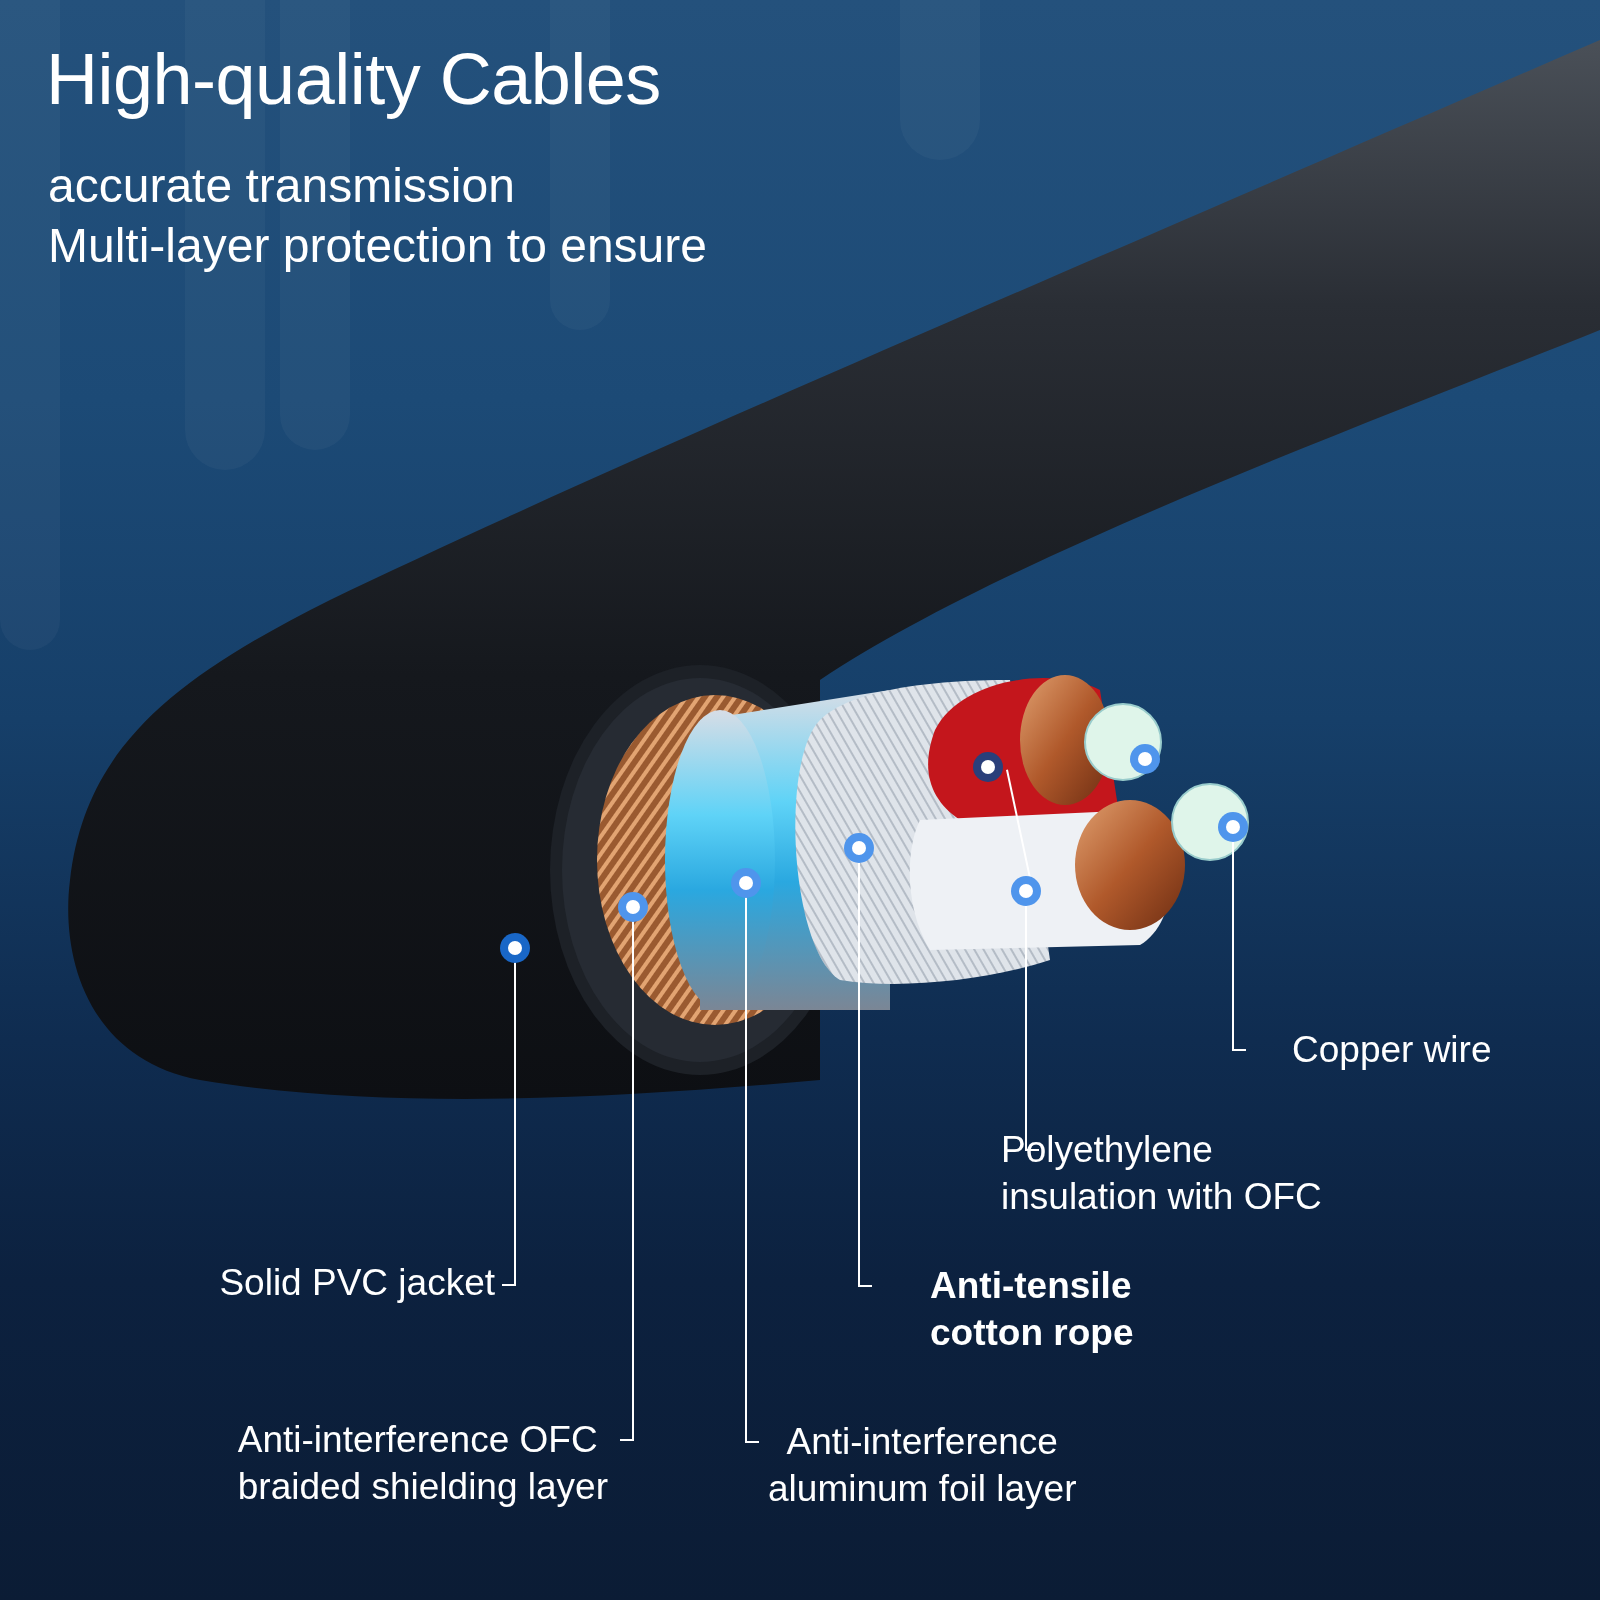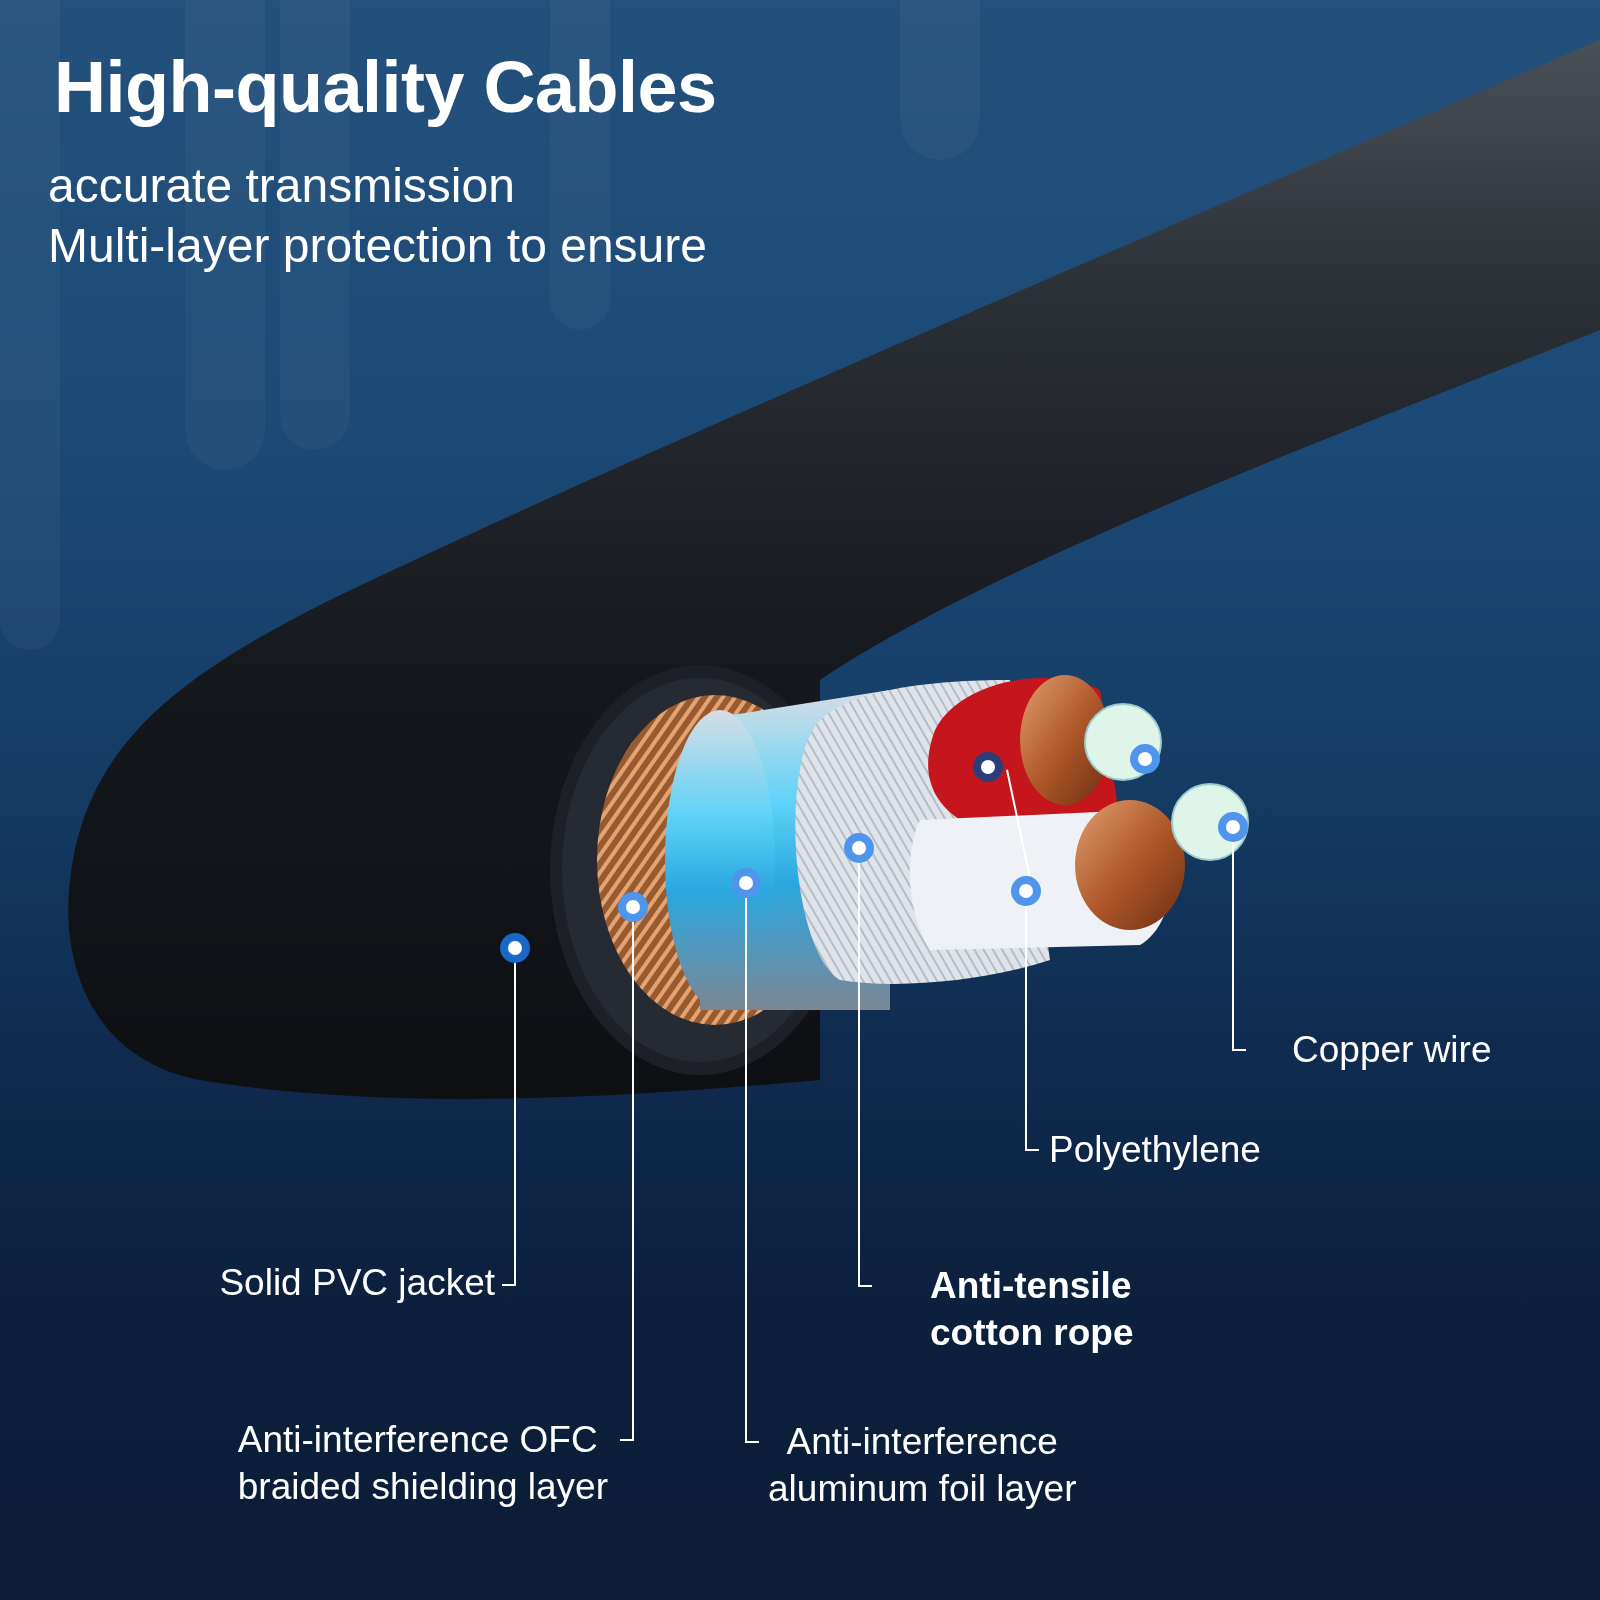--- a/index.html
+++ b/index.html
@@ -3,22 +3,22 @@
 <meta charset="utf-8">
 <style>
   html, body { margin: 0; padding: 0; }
   body { width: 1600px; height: 1600px; overflow: hidden; font-family: "Liberation Sans", "DejaVu Sans", sans-serif; }
   .stage {
     position: relative; width: 1600px; height: 1600px; overflow: hidden;
     background: linear-gradient(180deg, #24517c 0%, #1c4a76 25%, #163f69 45%, #0f2c50 65%, #0c213f 80%, #0b1c35 100%);
   }
   .bg-bar { position: absolute; border-radius: 0 0 60px 60px; background: rgba(255,255,255,0.035); }
   .title {
-    position: absolute; left: 46px; top: 38px; margin: 8px;
-    color: #fff; font-weight: 700; font-size: 72px; letter-spacing: -0.5px;
+    position: absolute; left: 46px; top: 38px; margin: 0;
+    color: #fff; font-weight: 400; font-size: 72px; letter-spacing: -0.5px;
   }
   .subtitle {
     position: absolute; left: 48px; top: 156px; margin: 0; width: 760px;
     color: #fff; font-size: 48px; line-height: 60px; font-weight: 400;
   }
   .cable-svg { position: absolute; left: 0; top: 0; }
   .label {
     position: absolute; color: #fff; font-size: 37px; line-height: 47px; white-space: nowrap;
   }
   .label.right { }
@@ -156,21 +156,22 @@
   <div class="label" style="left:768px;top:1418px;text-align:center;">
     <div>Anti-interference</div>
     <div>aluminum foil layer</div>
   </div>
 
   <div class="label" style="left:930px;top:1262px;font-weight:bold;">
     <div>Anti-tensile</div>
     <div>cotton rope</div>
   </div>
 
-  <div class="label" style="left:1049px;top:1126px;">
+  <div class="label" style="left:1001px;top:1126px;">
     <div>Polyethylene</div>
+    <div>insulation with OFC</div>
   </div>
 
   <div class="label" style="left:1252px;top:1026px;margin-left:40px;">
     <div>Copper wire</div>
   </div>
 
 </div>
 
 </body></html>

